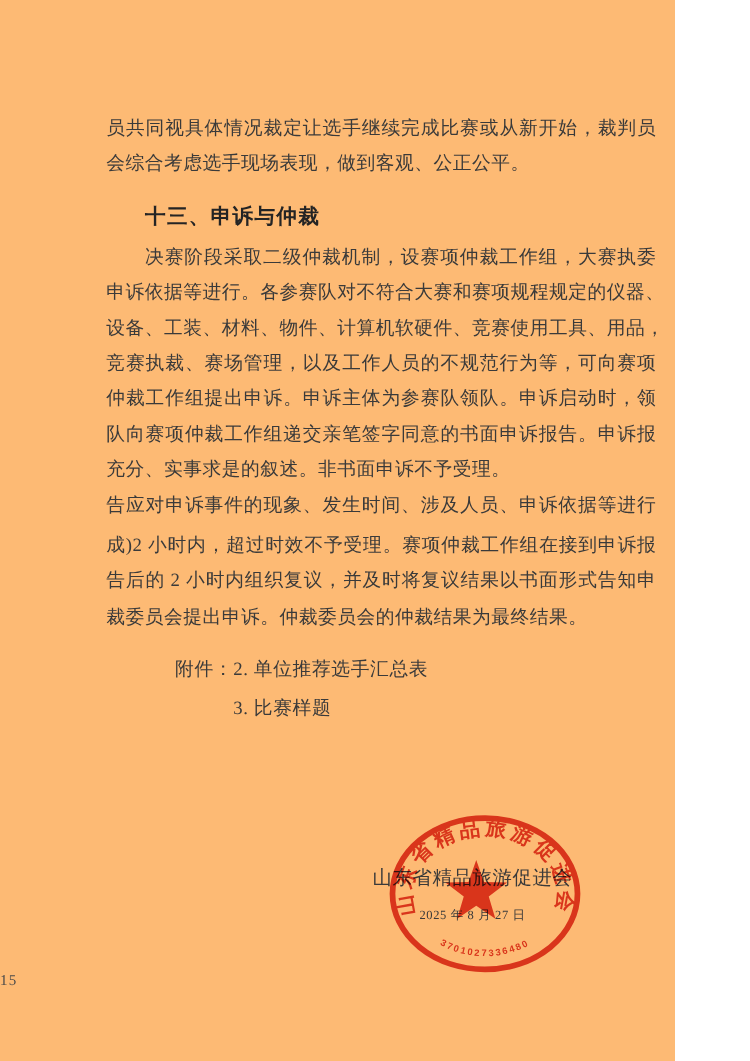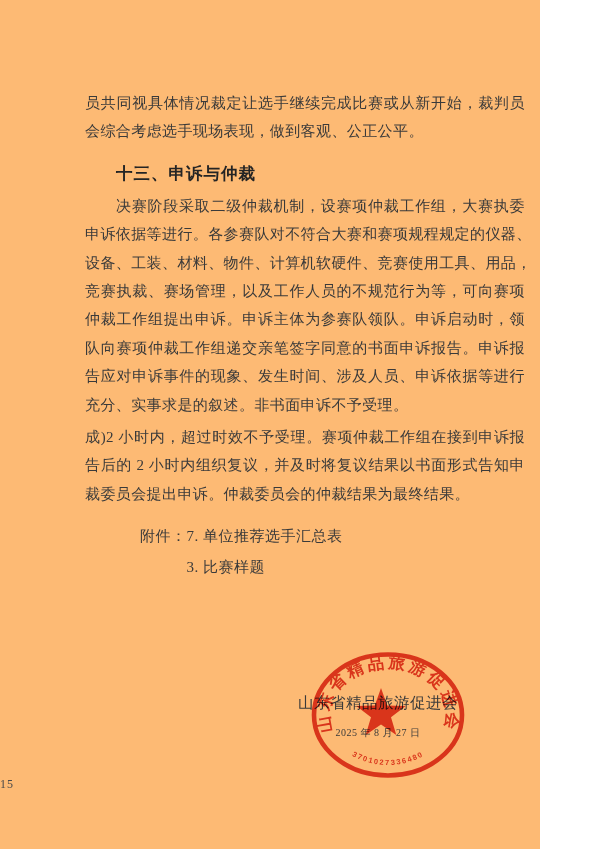--- a/index.html
+++ b/index.html
@@ -113,33 +113,33 @@
       </div>
     <div class="heading">十三、申诉与仲裁</div>
     <div id="paragraphs">
         <div class="para">
           <div class="line indent">决赛阶段采取二级仲裁机制，设赛项仲裁工作组，大赛执委</div>
           <div class="line">申诉依据等进行。各参赛队对不符合大赛和赛项规程规定的仪器、</div>
           <div class="line">设备、工装、材料、物件、计算机软硬件、竞赛使用工具、用品，</div>
           <div class="line">竞赛执裁、赛场管理，以及工作人员的不规范行为等，可向赛项</div>
           <div class="line">仲裁工作组提出申诉。申诉主体为参赛队领队。申诉启动时，领</div>
           <div class="line">队向赛项仲裁工作组递交亲笔签字同意的书面申诉报告。申诉报</div>
+          <div class="line last">充分、实事求是的叙述。非书面申诉不予受理。</div>
           <div class="line">告应对申诉事件的现象、发生时间、涉及人员、申诉依据等进行</div>
-          <div class="line last">充分、实事求是的叙述。非书面申诉不予受理。</div>
         </div>
         <div class="para para2">
           <div class="line">成)2 小时内，超过时效不予受理。赛项仲裁工作组在接到申诉报</div>
           <div class="line">告后的 2 小时内组织复议，并及时将复议结果以书面形式告知申</div>
           <div class="line last">裁委员会提出申诉。仲裁委员会的仲裁结果为最终结果。</div>
         </div>
       </div>
     <div class="attachments">
       <span class="attach-label">附件：</span>
       <div id="attach-items" class="attach-items">
-          <div class="line last">7. 单位推荐选手汇总表</div>
+          <div class="line last">2. 单位推荐选手汇总表</div>
           <div class="line last">3. 比赛样题</div>
         </div>
     </div>
   </div>
 
   <div class="signature">
     <div class="org">山东省精品旅游促进会</div>
     <div class="date">2025 年 8 月 27 日</div>
   </div>
 

